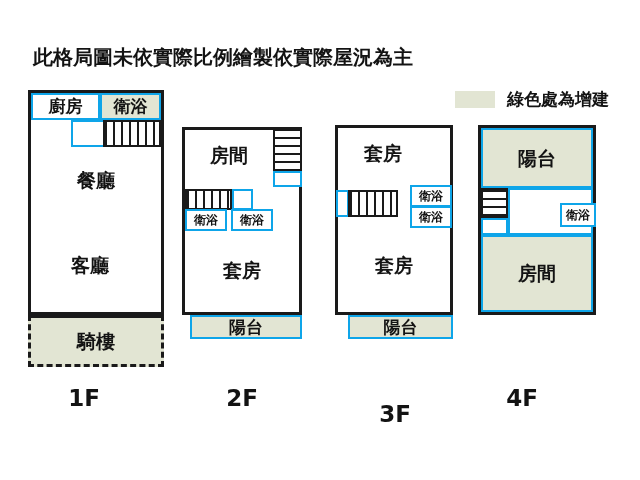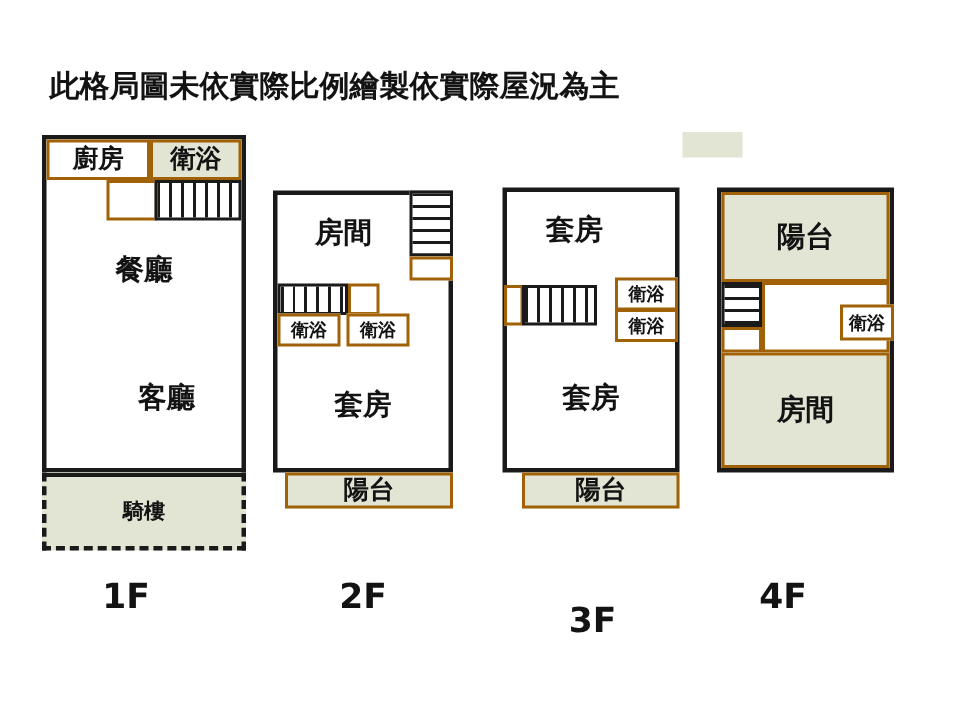--- a/index.html
+++ b/index.html
@@ -48,21 +48,21 @@
     white-space: nowrap;
   }
 
   
   .plan {
     position: absolute;
   }
   .rm {
     position: absolute;
     box-sizing: border-box;
-    border: 2px solid #a16207;
+    border: 2px solid #0ea5e9;
     display: flex;
     align-items: center;
     justify-content: center;
     background: #ffffff;
   }
   .green { background: #e2e5d3; }
   .noborder { border: none; }
   .lbl {
     font-size: 17px;
     font-weight: bold;
@@ -123,20 +123,21 @@
     width: 80px;
   }
 </style>
 </head>
 <body>
 
 <div id="title">此格局圖未依實際比例繪製依實際屋況為主</div>
 
 <div id="legend">
   <div id="legend-swatch" style="background: rgb(226, 229, 211);"></div>
+  <div id="legend-label">綠色處為增建</div>
 </div>
 
 <div class="plan">
 
   <div class="shell" style="left:28px; top:90px; width:136px; height:225px;"></div>
 
   <div class="rm" style="left:31px; top:93px; width:69px; height:27px;">
     <span class="lbl">廚房</span>
   </div>
 
@@ -145,26 +146,26 @@
   </div>
 
   <div class="rm" style="left:71px; top:120px; width:34px; height:27px;"></div>
 
   <div class="stairs vert" style="left:103px; top:120px; width:58px; height:27px;"></div>
 
   <div class="rm noborder" style="left:31px; top:150px; width:130px; height:60px; background:transparent;">
     <span class="lbl" style="font-size:19px;font-family:Liberation Serif, serif;">餐廳</span>
   </div>
 
-  <div class="rm noborder" style="left:36px; top:245px; width:150px; height:40px; background:transparent;">
+  <div class="rm noborder" style="left:15px; top:245px; width:150px; height:40px; background:transparent;">
     <span class="lbl" style="font-size:19px;">客廳</span>
   </div>
 
   <div class="dashed" style="left: 28px; top: 315px; width: 136px; height: 52px; background: rgb(226, 229, 211);">
-    <span class="lbl" style="font-size:14px;">騎樓</span>
+    <span class="lbl" style="font-size:19px;">騎樓</span>
   </div>
 
   <div class="floor-cap" style="left:44px; top:385px;">1F</div>
 </div>
 
 <div class="plan">
 
   <div class="shell" style="left:182px; top:127px; width:120px; height:188px;"></div>
 
   <div class="stairs horz" style="left:273px; top:127px; width:29px; height:44px;"></div>

